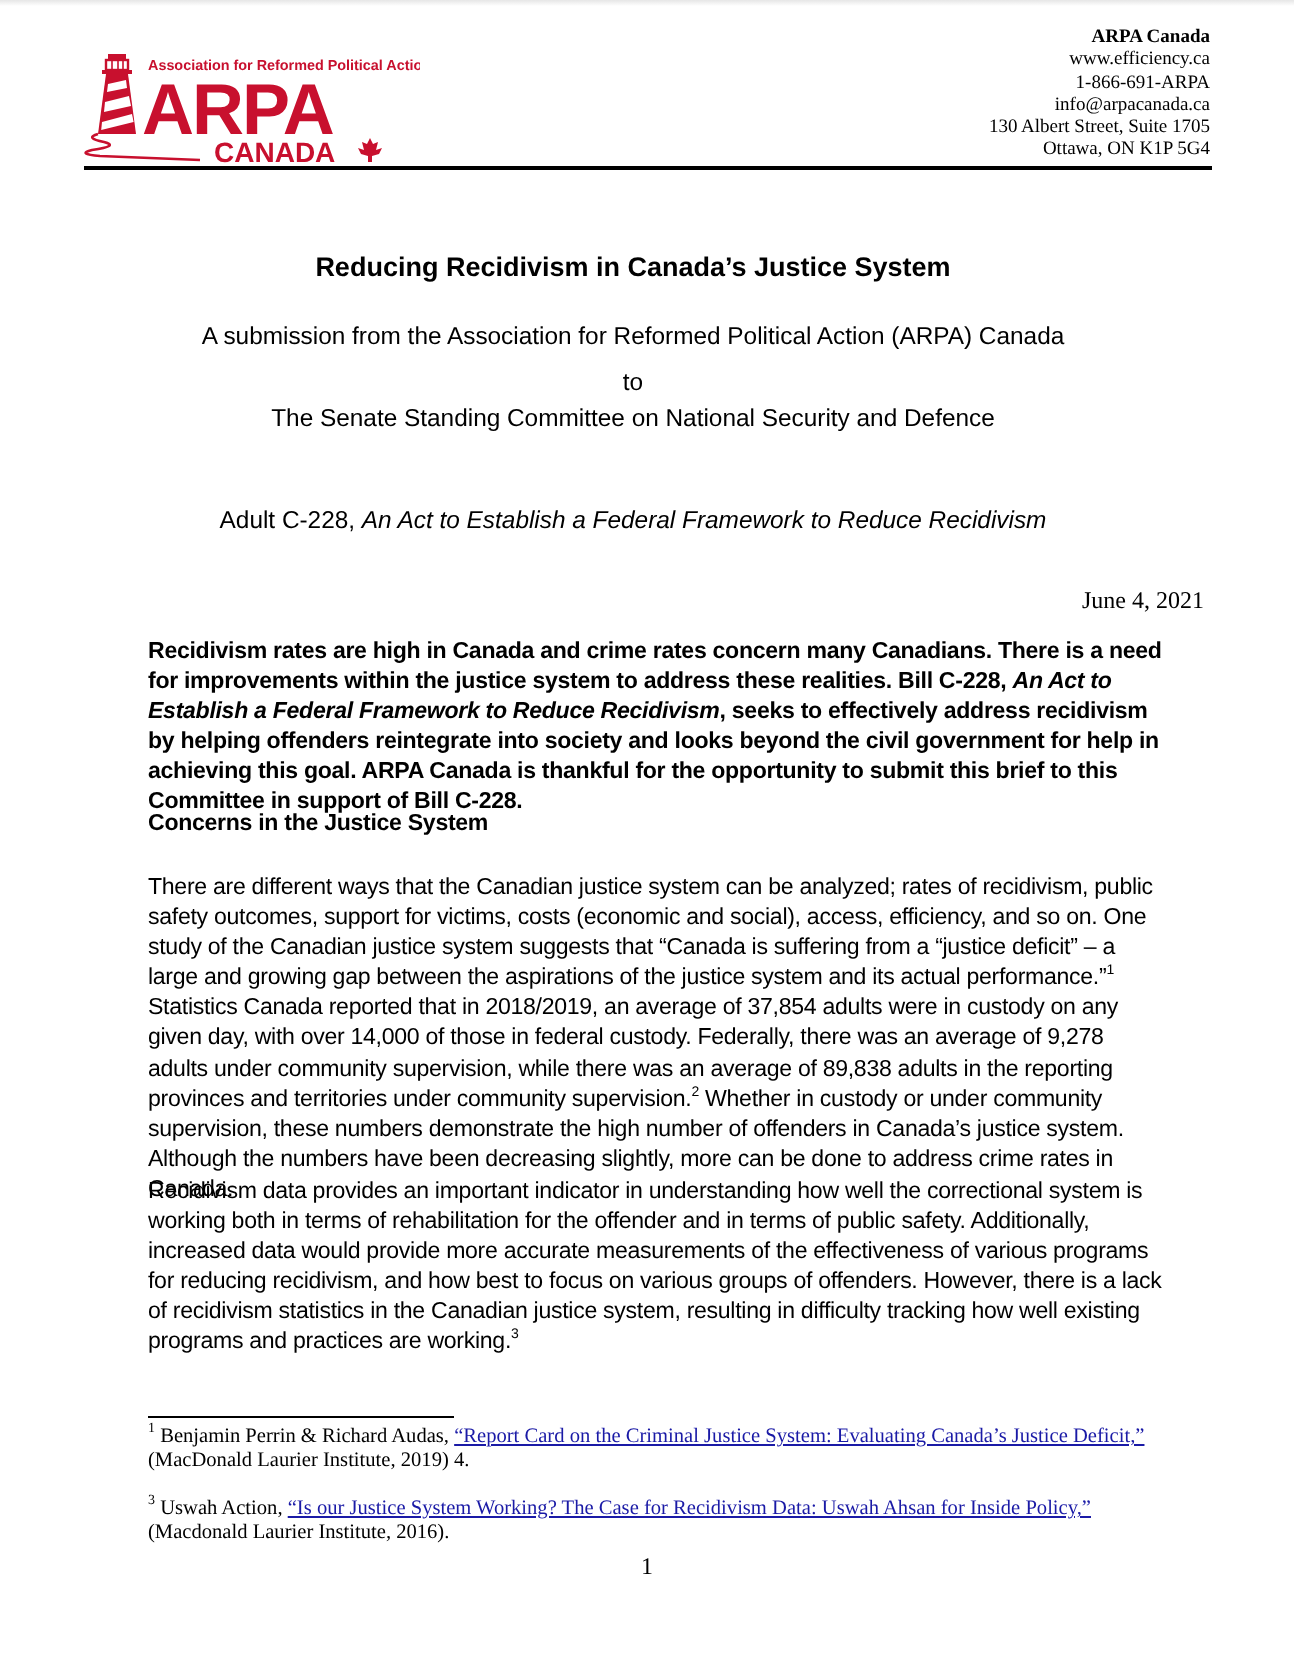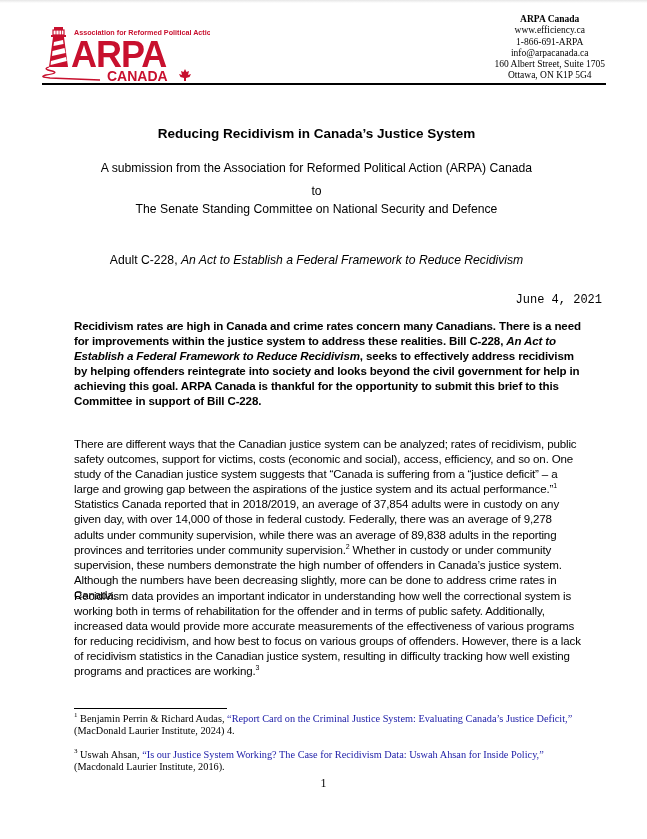--- a/index.html
+++ b/index.html
@@ -3,41 +3,41 @@
   <meta charset="utf-8">
   <style>
     html, body { margin: 0; padding: 0; background: #ffffff; }
     body { width: 647px; height: 839px; position: relative; overflow: hidden; }
     .topshade { position: absolute; left: 0; top: 0; width: 647px; height: 3px;
       background: linear-gradient(#e6e6e6, #ffffff); }
     .page { position: absolute; left: 0; top: 0; width: 647px; height: 839px; }
     .logo { position: absolute; left: 40px; top: 25px; width: 170px; height: 58px; }
     .logo svg { display: block; }
     .header-rule { position: absolute; left: 42px; top: 83px; width: 564px; height: 2px; background: #000; }
-    .contact { position: absolute; right: 42px; top: 14px; text-align: center;
+    .contact { position: absolute; right: 42px; top: 14px; text-align: right;
       font-family: "Liberation Serif", serif; font-size: 9.5px; line-height: 11.3px; color: #000; margin-left: 32px; }
     .contact .org { font-weight: bold; }
     .center { position: absolute; left: 0; width: 633px; text-align: center;
       font-family: "Liberation Sans", sans-serif; color: #000; }
     .title { top: 126px; font-weight: bold; font-size: 13.5px; }
     .sub { font-size: 12.2px; }
     .s1 { top: 161px; } .s2 { top: 184px; } .s3 { top: 202px; } .s4 { top: 230px; } .s5 { top: 253px; }
-    .date { position: absolute; right: 45px; top: 293px; font-family: Liberation Mono, monospace; font-size: 12px; }
+    .date { position: absolute; right: 45px; top: 293px; font-family: Liberation Serif, serif; font-size: 12px; }
     .body { position: absolute; left: 74px; width: 510px; font-family: "Liberation Sans", sans-serif;
       font-size: 11.55px; line-height: 15.1px; color: #000; letter-spacing: -0.15px; }
     .p1 { top: 319px; font-weight: bold; }
     .h2 { top: 405px; font-weight: bold; font-size: 11.55px; }
     .p2 { top: 437px; }
     .p3 { top: 589px; }
     sup { font-size: 7px; line-height: 0; vertical-align: 5px; }
     .fn-rule { position: absolute; left: 74px; top: 708px; width: 153px; height: 1px; background: #000; }
     .fn { position: absolute; left: 74px; width: 500px; font-family: "Liberation Serif", serif;
       font-size: 10.3px; line-height: 11.9px; color: #000; }
     .fn1 { top: 713px; } .fn2 { top: 737px; } .fn3 { top: 749px; }
-    .fn a { color: #1a1aa6; }
+    .fn a { color: #1a1aa6; text-decoration: underline; }
     .pagenum { position: absolute; left: 0; width: 647px; top: 776px; text-align: center;
       font-family: "Liberation Serif", serif; font-size: 12px; }
   </style>
 </head>
 <body>
 
 <div class="topshade"></div>
 
 <div class="page">
 
@@ -63,40 +63,41 @@
         <polygon points="145,44 146.5,47 149,46 148,50 151,49 149.5,52 146,53 146,56 144,56 144,53 140.5,52 139,49 142,50 141,46 143.5,47" fill="#c8102e"></polygon>
       </g>
     </svg>
   </div>
 
   <div class="contact">
     <div class="org">ARPA Canada</div>
     <div>www.efficiency.ca</div>
     <div>1-866-691-ARPA</div>
     <div>info@arpacanada.ca</div>
-    <div>160 Albert Street, Suite 1705</div>
+    <div>130 Albert Street, Suite 1705</div>
     <div>Ottawa, ON K1P 5G4</div>
   </div>
 
   <div class="header-rule"></div>
 
   <div class="center title">Reducing Recidivism in Canada’s Justice System</div>
   <div class="center sub s2">to</div>
   <div class="center sub s1">A submission from the Association for Reformed Political Action (ARPA) Canada</div>
   <div class="center sub s3">The Senate Standing Committee on National Security and Defence</div>
   <div class="center sub s5"><span>Adult C-228, </span><i>An Act to Establish a Federal Framework to Reduce Recidivism</i></div>
 
   <div class="date">June 4, 2021</div>
 
   <div class="body p1"><span>Recidivism rates are high in Canada and crime rates concern many Canadians. There is a need for improvements within the justice system to address these realities. Bill C-228, </span><i>An Act to Establish a Federal Framework to Reduce Recidivism</i><span>, seeks to effectively address recidivism by helping offenders reintegrate into society and looks beyond the civil government for help in achieving this goal. ARPA Canada is thankful for the opportunity to submit this brief to this Committee in support of Bill C-228.</span></div>
 
+  <div class="body h2">Concerns in the Justice System</div>
 
   <div class="body p2"><span>There are different ways that the Canadian justice system can be analyzed; rates of recidivism, public safety outcomes, support for victims, costs (economic and social), access, efficiency, and so on. One study of the Canadian justice system suggests that “Canada is suffering from a “justice deficit” – a large and growing gap between the aspirations of the justice system and its actual performance.”</span><sup>1</sup><span> Statistics Canada reported that in 2018/2019, an average of 37,854 adults were in custody on any given day, with over 14,000 of those in federal custody. Federally, there was an average of 9,278 adults under community supervision, while there was an average of 89,838 adults in the reporting provinces and territories under community supervision.</span><sup>2</sup><span> Whether in custody or under community supervision, these numbers demonstrate the high number of offenders in Canada’s justice system. Although the numbers have been decreasing slightly, more can be done to address crime rates in Canada.</span></div>
 
   <div class="body p3"><span>Recidivism data provides an important indicator in understanding how well the correctional system is working both in terms of rehabilitation for the offender and in terms of public safety. Additionally, increased data would provide more accurate measurements of the effectiveness of various programs for reducing recidivism, and how best to focus on various groups of offenders. However, there is a lack of recidivism statistics in the Canadian justice system, resulting in difficulty tracking how well existing programs and practices are working.</span><sup>3</sup></div>
 
   <div class="fn-rule"></div>
 
-  <div class="fn fn1"><sup>1</sup><span> Benjamin Perrin &amp; Richard Audas, </span><a>“Report Card on the Criminal Justice System: Evaluating Canada’s Justice Deficit,”</a><span> (MacDonald Laurier Institute, 2024) 4.</span></div>
-  <div class="fn fn3"><sup>3</sup><span> Uswah Ahsan, </span><a>“Is our Justice System Working? The Case for Recidivism Data: Uswah Ahsan for Inside Policy,”</a><span> (Macdonald Laurier Institute, 2016).</span></div>
+  <div class="fn fn1"><sup>1</sup><span> Benjamin Perrin &amp; Richard Audas, </span><a>“Report Card on the Criminal Justice System: Evaluating Canada’s Justice Deficit,”</a><span> (MacDonald Laurier Institute, 2019) 4.</span></div>
+  <div class="fn fn3"><sup>3</sup><span> Uswah Action, </span><a>“Is our Justice System Working? The Case for Recidivism Data: Uswah Ahsan for Inside Policy,”</a><span> (Macdonald Laurier Institute, 2016).</span></div>
 
   <div class="pagenum">1</div>
 </div>
 
 </body></html>

